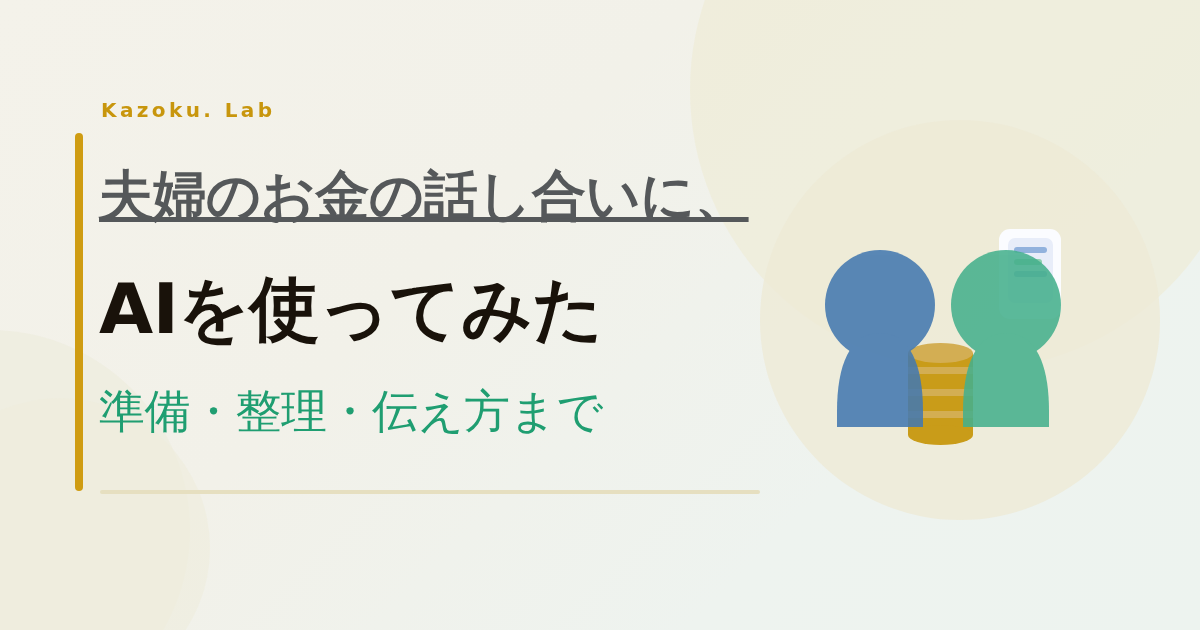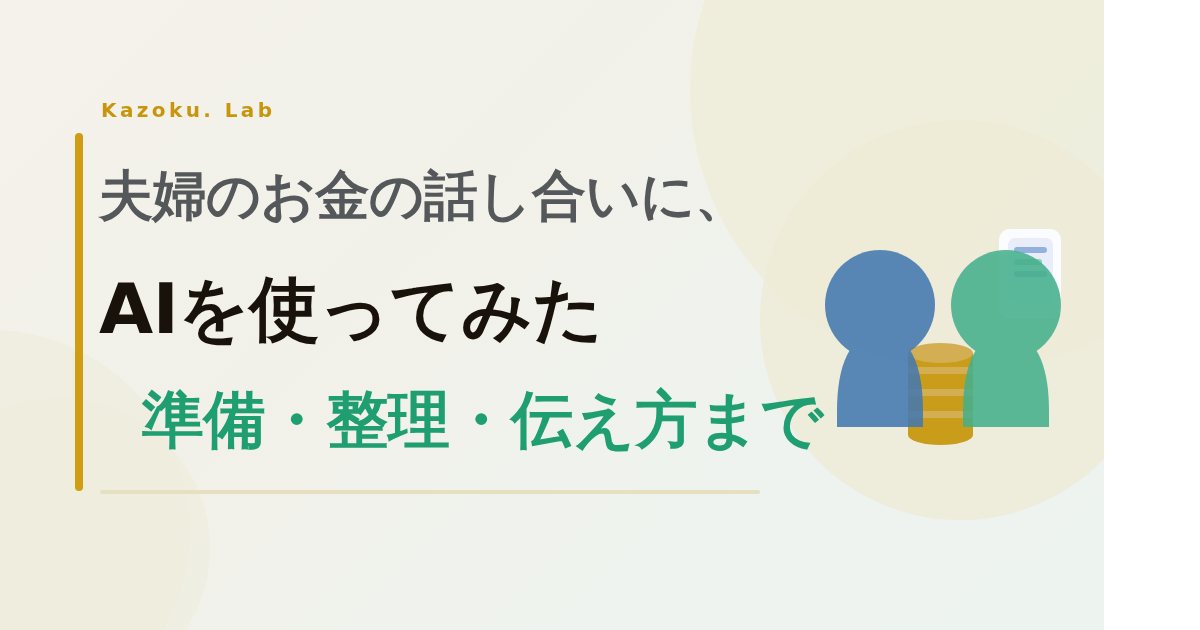--- a/index.html
+++ b/index.html
@@ -2,21 +2,21 @@
 <html><head>
 <meta charset="utf-8">
 <style>
   html, body {
     margin: 0;
     padding: 0;
     background: #ffffff;
   }
   #canvas {
     position: relative;
-    width: 1104px;
+    width: 1200px;
     height: 630px;
     overflow: hidden;
     font-family: "DejaVu Sans", "Liberation Sans", sans-serif;
     background: linear-gradient(135deg, #f4f2ea 0%, #f2f1e9 38%, #eef3ef 72%, #edf3ef 100%);
     text-align: center;
   }
 
   
   .blob {
     position: absolute;
@@ -83,43 +83,43 @@
   .headline-1 {
     position: absolute;
     left: 99px;
     top: 167px;
     font-size: 54px;
     font-weight: 700;
     letter-spacing: -0.5px;
     color: #55585a;
     line-height: 1.08;
     white-space: nowrap;
+    text-decoration: underline;
   }
   .headline-2 {
     position: absolute;
     left: 99px;
     top: 272px;
     font-size: 70px;
     font-weight: 800;
     letter-spacing: -0.5px;
     color: #19120a;
     line-height: 1.08;
     white-space: nowrap;
   }
   .headline-3 {
     position: absolute;
     left: 99px;
     top: 387px;
-    font-size: 62px;
-    font-weight: 700;
+    font-size: 46px;
+    font-weight: 400;
     letter-spacing: -0.5px;
     color: #1f9e71;
     line-height: 1.08;
     white-space: nowrap;
-    margin-left: 43px;
   }
   .divider {
     position: absolute;
     left: 100px;
     top: 490px;
     width: 660px;
     height: 4px;
     border-radius: 2px;
     background: #e6dfc0;
   }

